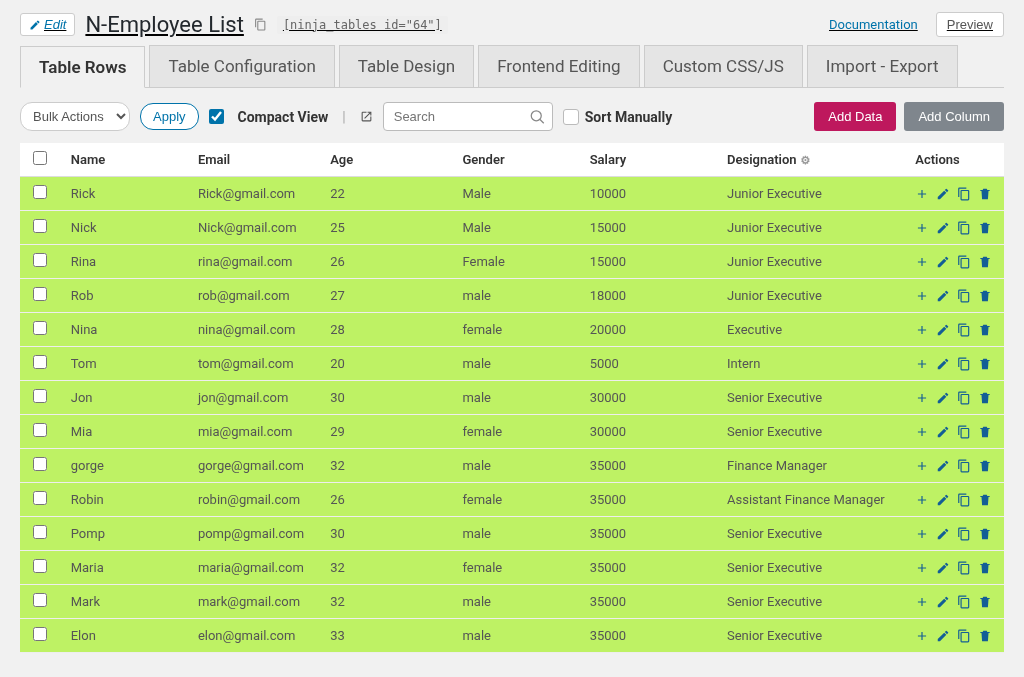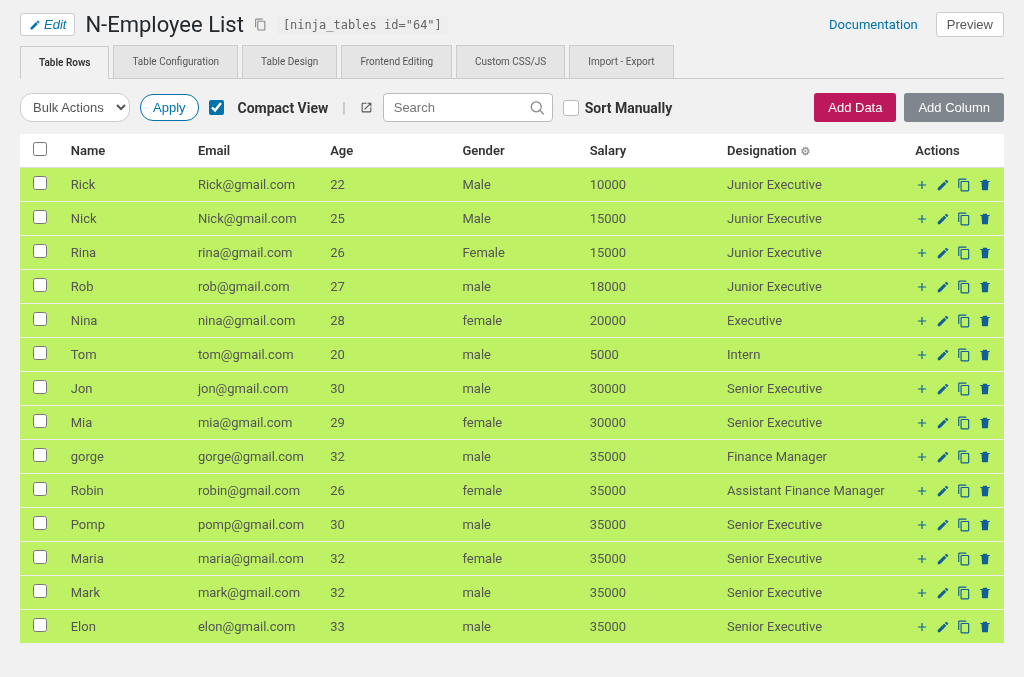--- a/index.html
+++ b/index.html
@@ -1,27 +1,27 @@
 <!DOCTYPE html>
 <html><head>
 <meta charset="utf-8">
 <style>
 * { box-sizing: border-box; margin: 0; padding: 0; }
 body { font-family: -apple-system, BlinkMacSystemFont, "Segoe UI", Roboto, sans-serif; background: #f1f1f1; width: 1024px; height: 677px; overflow: hidden; }
 .page { padding: 12px 20px; }
-.header-row { display: flex; align-items: center; gap: 10px; margin-bottom: 8px; }
+.header-row { display: flex; align-items: center; gap: 10px; margin-bottom: 8px; text-decoration: underline; }
 .edit-btn { border: 1px solid #ccc; background: #fff; padding: 3px 8px; border-radius: 3px; color: #0073aa; font-size: 13px; cursor: pointer; display: inline-flex; align-items: center; gap: 3px; font-style: italic; }
 .page-title { font-size: 22px; font-weight: 400; color: #23282d; }
 .shortcode-icon { color: #888; font-size: 12px; }
 .shortcode { font-family: Consolas, monospace; font-size: 12px; color: #666; background: #eee; padding: 2px 6px; border-radius: 2px; }
 .header-right { margin-left: auto; display: flex; align-items: center; gap: 18px; }
 .doc-link { color: #0073aa; font-size: 13px; text-decoration: none; }
 .preview-btn { border: 1px solid #ccc; background: #fff; padding: 4px 10px; border-radius: 3px; font-size: 13px; color: #555; cursor: pointer; }
 .tabs { display: flex; border-bottom: 1px solid #ccc; margin-bottom: 14px; }
-.tab { padding: 10px 18px; font-size: 10px; color: #555; background: #e5e5e5; border: 1px solid #ccc; border-bottom: none; margin-right: 4px; cursor: pointer; }
+.tab { padding: 10px 18px; font-size: 17px; color: #555; background: #e5e5e5; border: 1px solid #ccc; border-bottom: none; margin-right: 4px; cursor: pointer; }
 .tab.active { background: #f1f1f1; font-weight: 600; border-bottom: 1px solid #f1f1f1; position: relative; top: 1px; color: #333; }
 .toolbar { display: flex; align-items: center; gap: 10px; margin-bottom: 12px; }
 .bulk-select { border: 1px solid #ccc; background: #fff; padding: 5px 8px; border-radius: 12px; font-size: 13px; color: #555; min-width: 110px; }
 .apply-btn { border: 1px solid #0073aa; background: #fff; color: #0073aa; padding: 5px 12px; border-radius: 13px; font-size: 13px; cursor: pointer; }
 .compact-wrap { display: flex; align-items: center; gap: 14px; font-size: 14px; color: #333; }
 .compact-wrap input[type="checkbox"] { width: 15px; height: 15px; accent-color: #0073aa; }
 .divider { color: #aaa; }
 .ext-icon { color: #555; font-size: 13px; cursor: pointer; }
 .search-wrap { position: relative; width: 170px; }
 .search-input { width: 100%; border: 1px solid #bbb; border-radius: 4px; padding: 6px 28px 6px 10px; font-size: 13px; }

